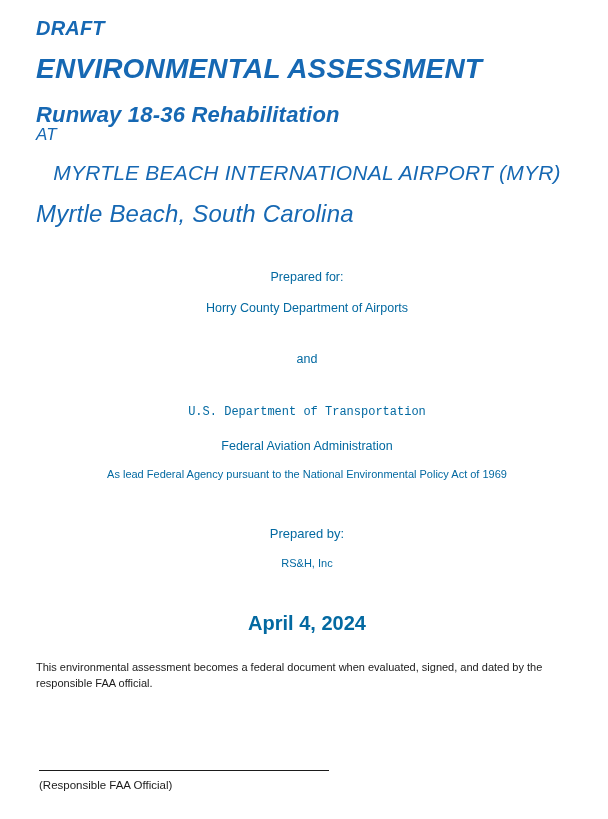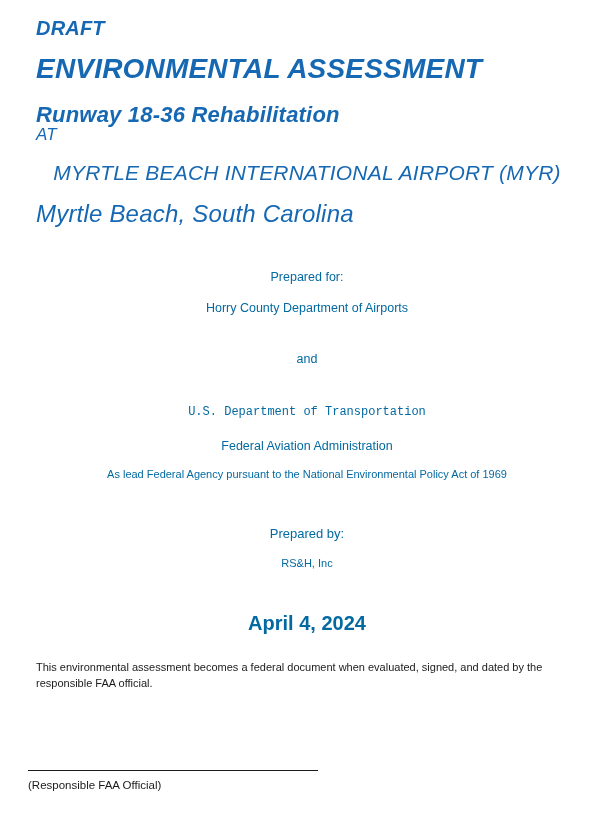--- a/index.html
+++ b/index.html
@@ -119,21 +119,21 @@
   
   .note {
     margin-top: 27px;
     font-size: 11px;
     color: #1b1b1b;
     line-height: 1.45;
     max-width: 545px;
   }
   .sig-wrap {
     position: absolute;
-    left: 28px;
+    left: 39px;
     bottom: 26px;
     width: 540px;
   }
   .sig-line {
     width: 290px;
     height: 0;
     border-bottom: 1.3px solid #1b1b1b;
     margin-bottom: 8px;
   }
   .sig-label {

